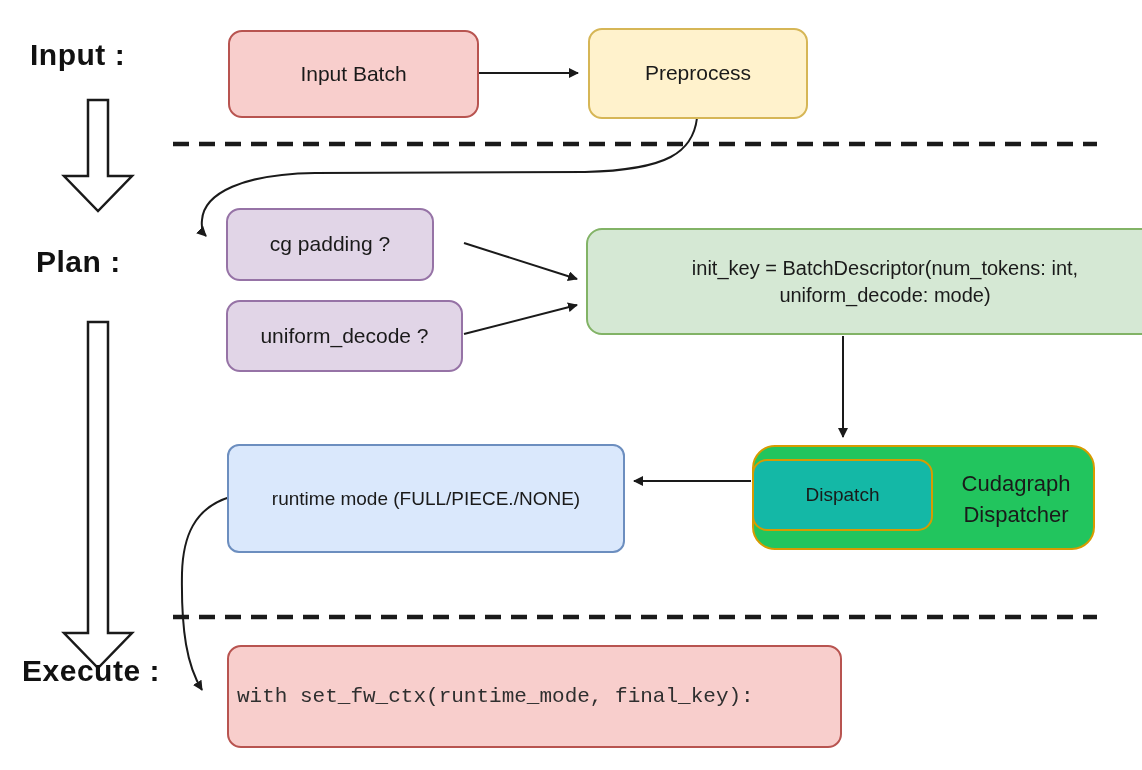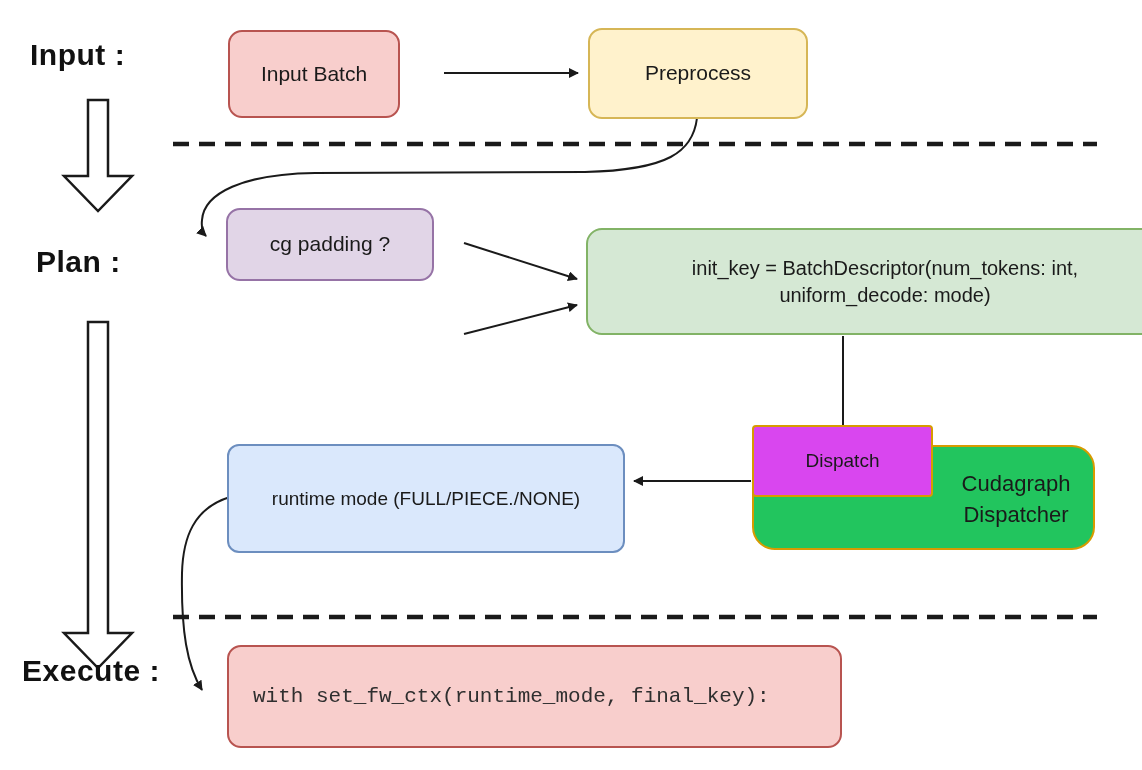--- a/index.html
+++ b/index.html
@@ -17,21 +17,21 @@
     border-radius:14px;border:2px solid #000;box-sizing:border-box;text-align:center;
     line-height:1.35;
   }
   .node .ln{white-space:nowrap;}
   .fs21{font-size:21px;}
   .fs20{font-size:20px;}
   .fs19{font-size:19px;}
   .code-node{
     align-items:flex-start;justify-content:center;text-align:left;
     font-family:"Liberation Mono","DejaVu Sans Mono",monospace;
-    font-size:21px;line-height:1.5;color:#2f2f2f;padding-left:24px;
+    font-size:21px;line-height:1.5;color:#2f2f2f;padding-left:8px;
   }
   .code-node .ln{white-space:pre;}
   .dispatcher-text{
     position:absolute;left:181px;top:0;width:162px;height:105px;
     display:flex;flex-direction:column;align-items:center;justify-content:center;
     font-size:22px;line-height:1.4;
   }
 </style>
 </head>
 <body>
@@ -57,45 +57,48 @@
     <line x1="464" y1="334" x2="577" y2="305" stroke="#1a1a1a" stroke-width="2" marker-end="url(#arw)"></line>
     <line x1="843" y1="336" x2="843" y2="437" stroke="#1a1a1a" stroke-width="2" marker-end="url(#arw)"></line>
     <line x1="751" y1="481" x2="634" y2="481" stroke="#1a1a1a" stroke-width="2" marker-end="url(#arw)"></line>
     <path d="M 230 497 C 194 508 183 537 182 573 C 181 631 187 666 202 690" fill="none" stroke="#1a1a1a" stroke-width="2" marker-end="url(#arw)"></path>
   </svg>
 
   <div class="stage-label" style="left:30px;top:38px;">Input :</div>
   <div class="stage-label" style="left:36px;top:245px;">Plan :</div>
   <div class="stage-label" style="left:22px;top:654px;">Execute :</div>
 
-  <div class="node fs21" style="left: 228px; top: 30px; width: 172px; height: 88px; background-color: rgb(248, 206, 204); border-color: rgb(184, 84, 80);">
+  <div class="node fs21" style="left: 228px; top: 30px; width: 251px; height: 88px; background-color: rgb(248, 206, 204); border-color: rgb(184, 84, 80);">
     <span class="ln">Input Batch</span>
   </div>
 
   <div class="node fs21" style="left: 588px; top: 28px; width: 220px; height: 91px; background-color: rgb(255, 242, 204); border-color: rgb(214, 182, 86); text-align: center;">
     <span class="ln">Preprocess</span>
   </div>
 
   <div class="node fs21" style="left: 226px; top: 208px; width: 208px; height: 73px; background-color: rgb(225, 213, 231); border-color: rgb(150, 115, 166);">
     <span class="ln">cg padding ?</span>
   </div>
 
+  <div class="node fs21" style="left: 226px; top: 300px; width: 237px; height: 72px; background-color: rgb(225, 213, 231); border-color: rgb(150, 115, 166);">
+    <span class="ln">uniform_decode ?</span>
+  </div>
 
   <div class="node fs20" style="left: 586px; top: 228px; width: 598px; height: 107px; border-radius: 16px; background-color: rgb(213, 232, 212); border-color: rgb(130, 179, 102);">
     <span class="ln">init_key = BatchDescriptor(num_tokens: int,</span>
     <span class="ln">uniform_decode: mode)</span>
   </div>
 
   <div class="node" style="left: 752px; top: 445px; width: 343px; height: 105px; border-radius: 23px; background-color: #22c55e; border-color: rgb(215, 155, 0); padding-left: 40px;">
     <div class="dispatcher-text">
       <span class="ln">Cudagraph</span>
       <span class="ln">Dispatcher</span>
     </div>
   </div>
-  <div class="node fs19" style="left: 752px; top: 425px; width: 181px; height: 72px; border-radius: 4px; background-color: #d946ef; border-color: rgb(215, 155, 0);">
+  <div class="node fs19" style="left: 752px; top: 459px; width: 181px; height: 72px; border-radius: 15px; background-color: #14b8a6; border-color: rgb(215, 155, 0);">
     <span class="ln">Dispatch</span>
   </div>
 
   <div class="node fs19" style="left: 227px; top: 444px; width: 398px; height: 109px; border-radius: 12px; background-color: rgb(218, 232, 252); border-color: rgb(108, 142, 191);">
     <span class="ln">runtime mode (FULL/PIECE./NONE)</span>
   </div>
 
   <div class="node code-node" style="left: 227px; top: 645px; width: 615px; height: 103px; background-color: rgb(248, 206, 204); border-color: rgb(184, 84, 80);">
     <span class="ln">with set_fw_ctx(runtime_mode, final_key):</span>
   </div>

